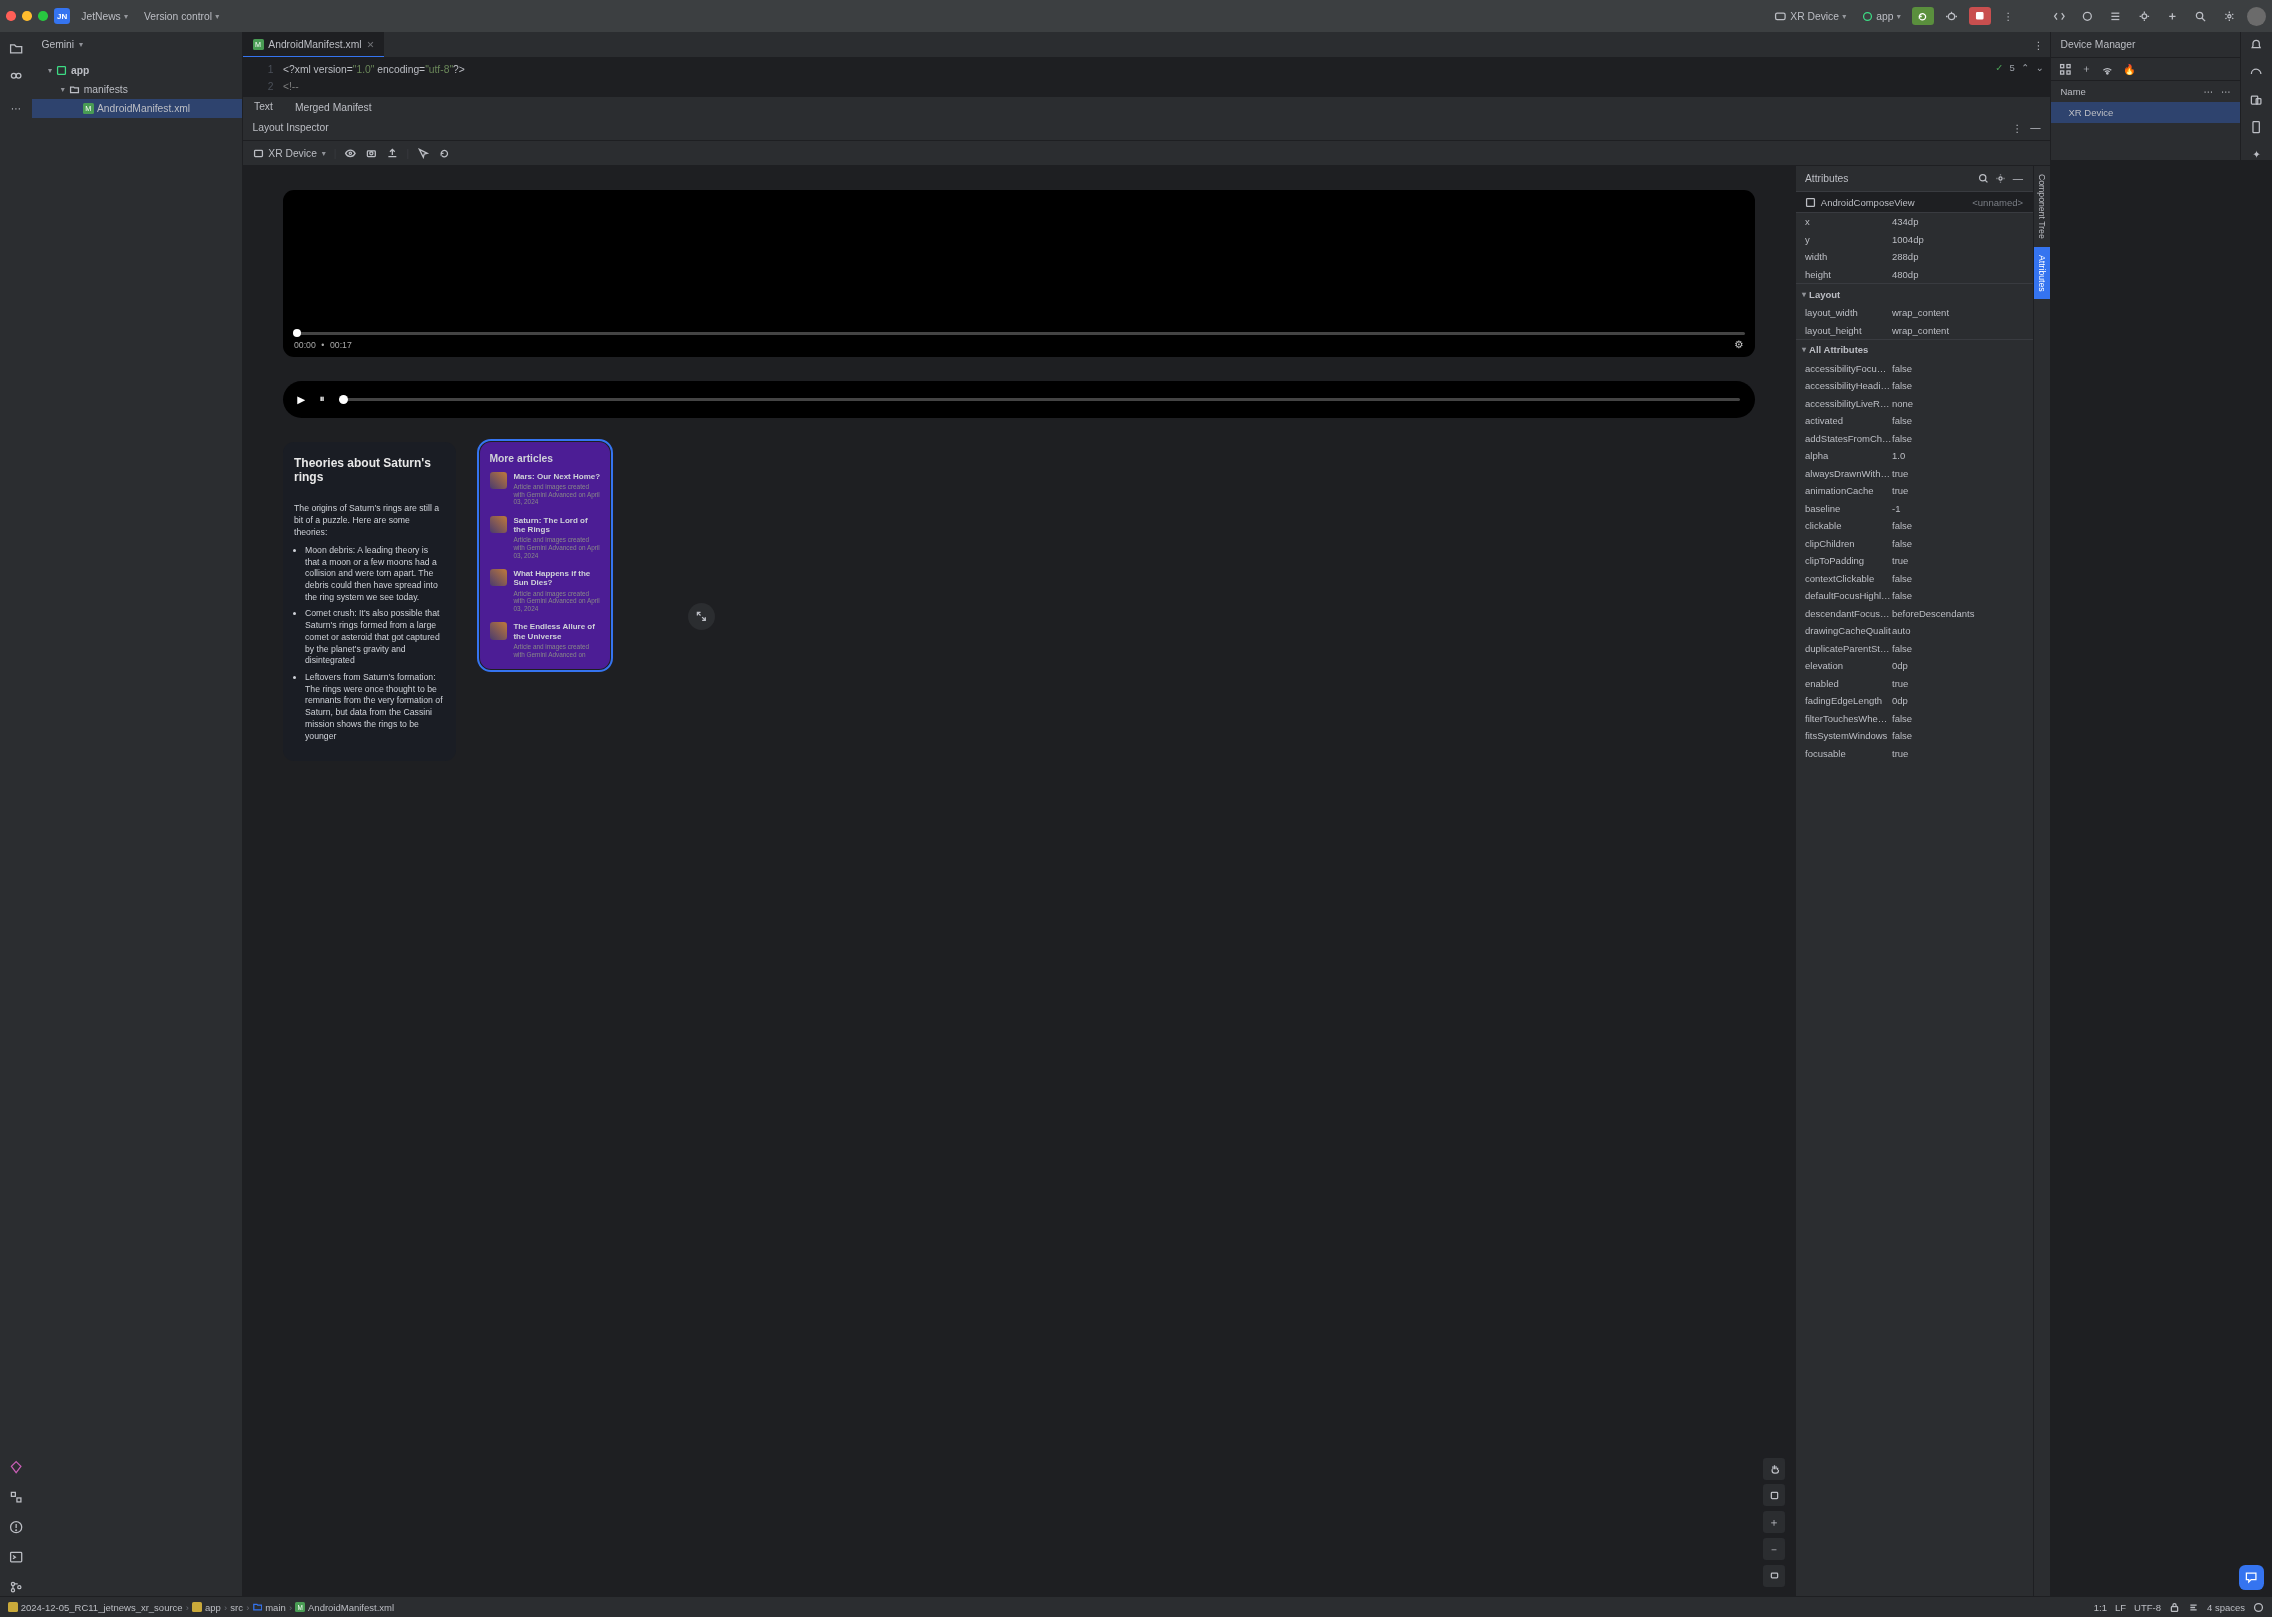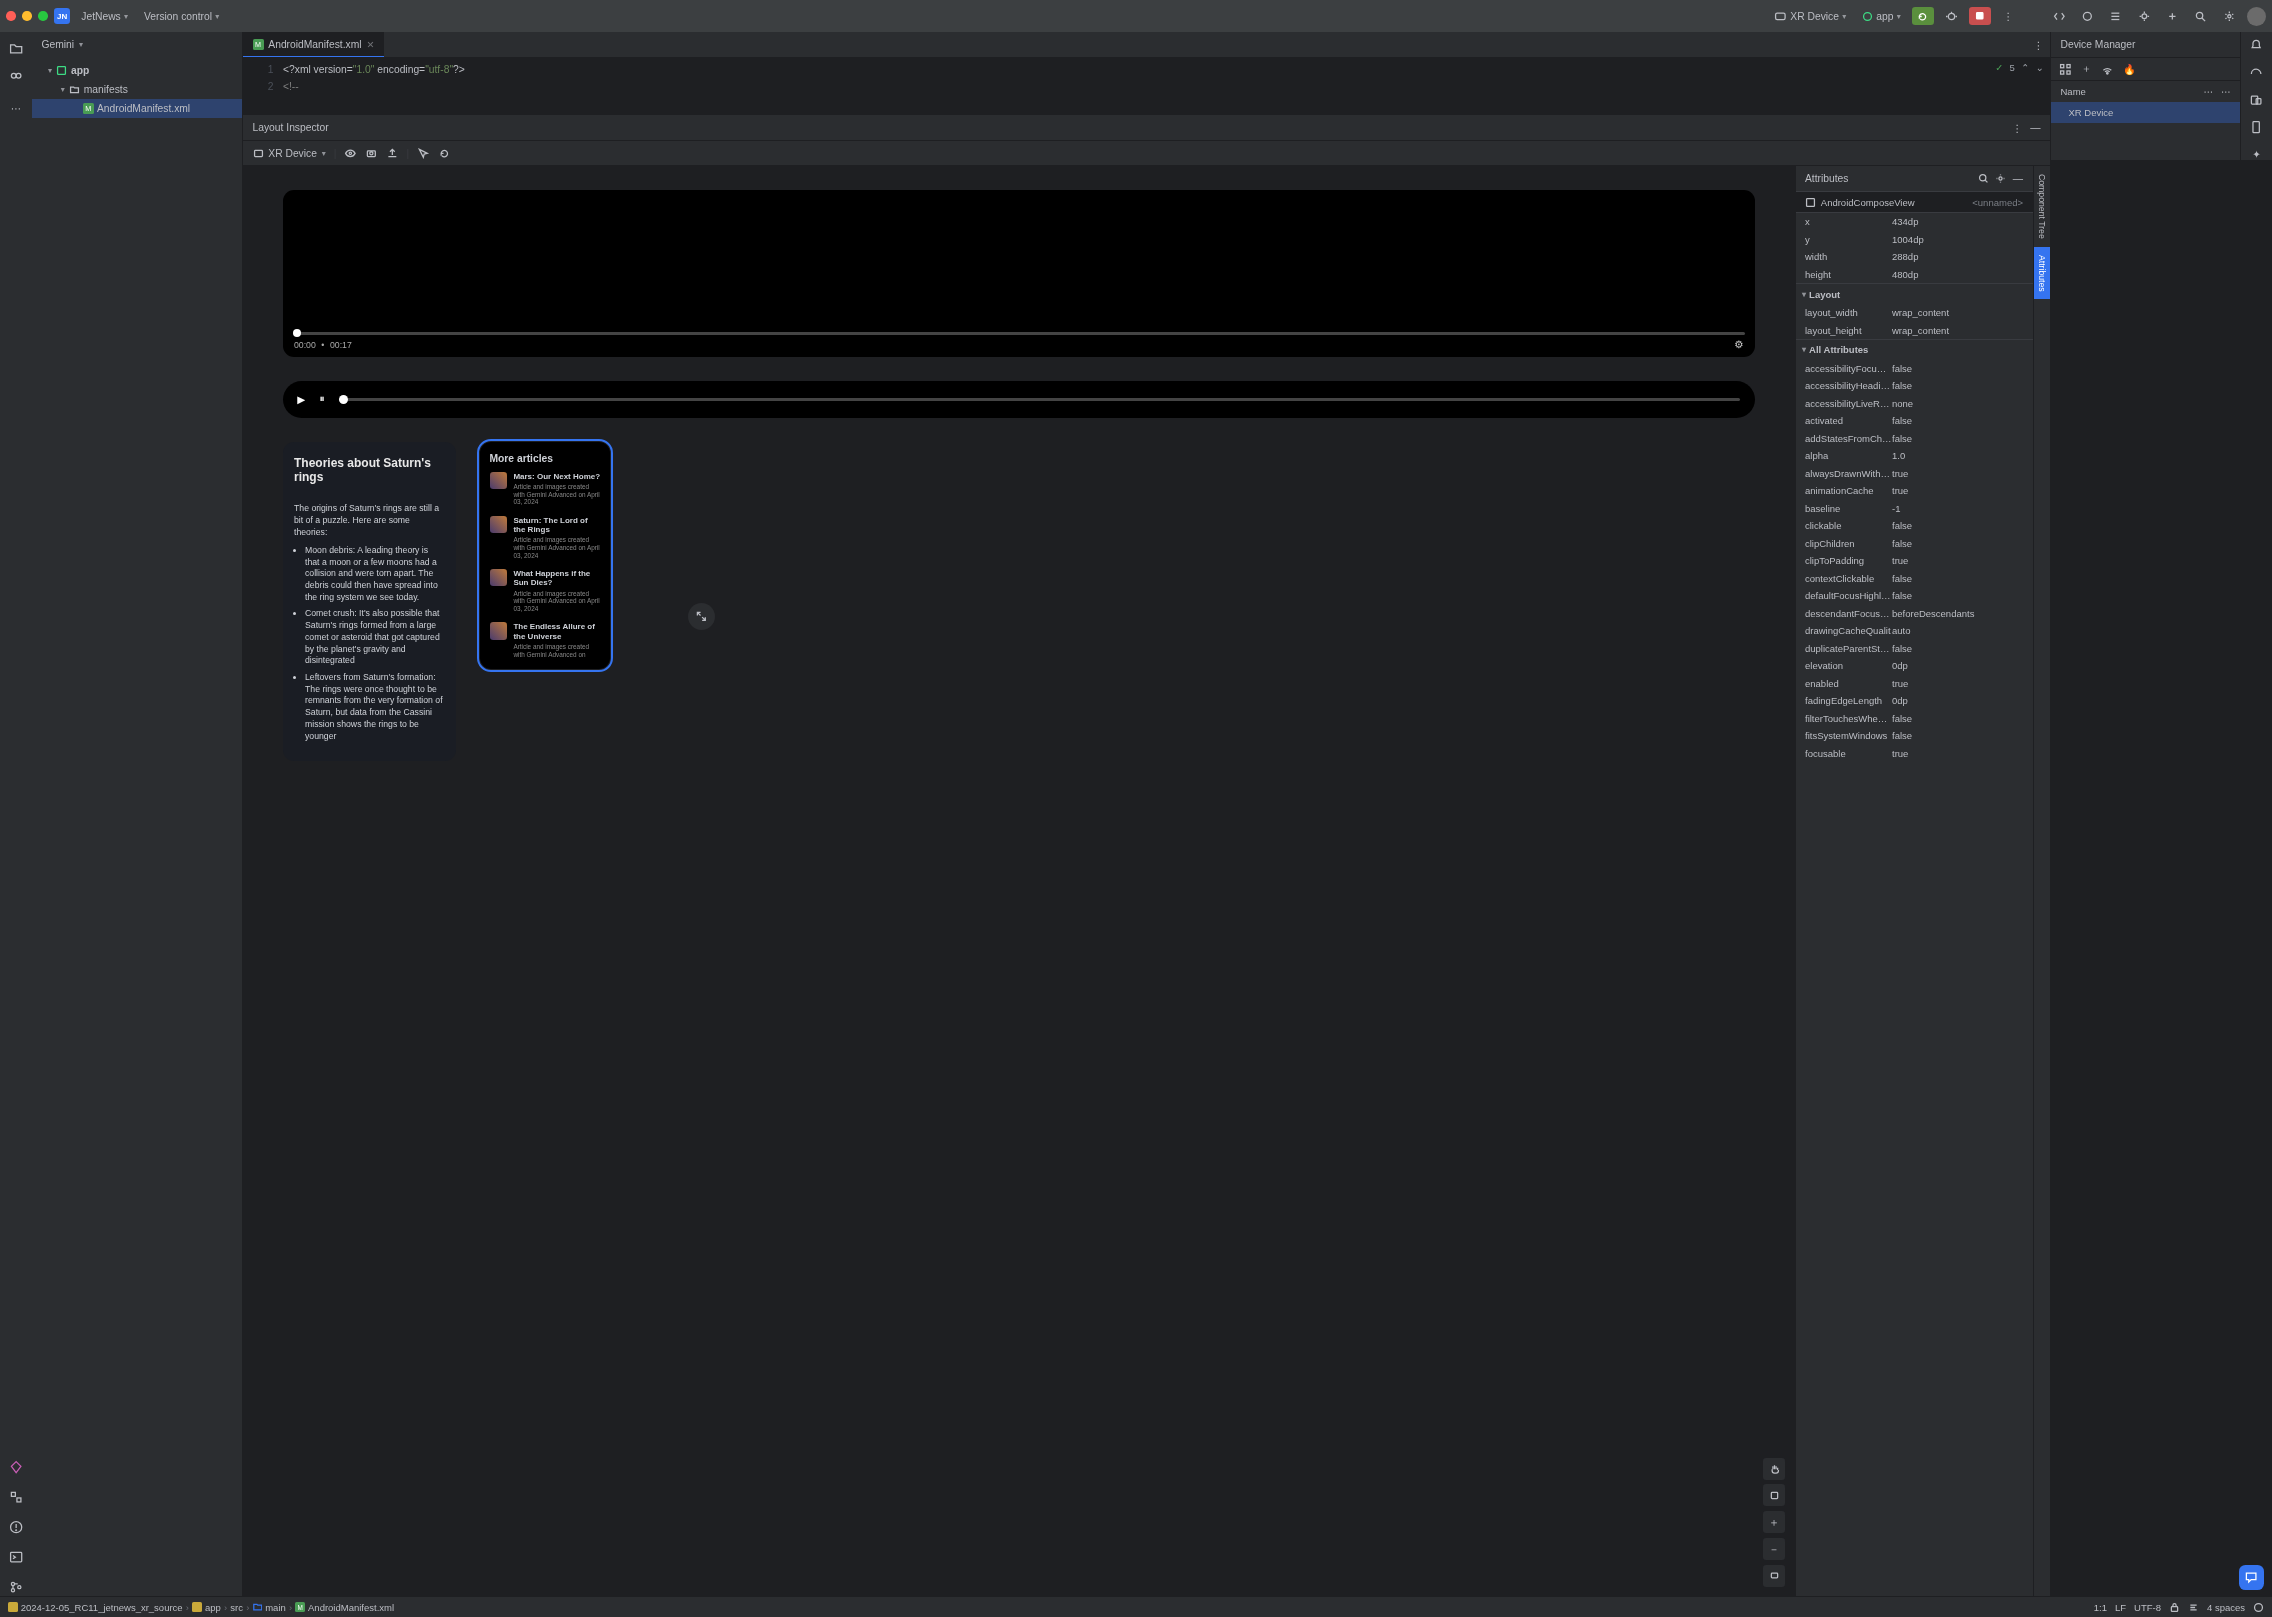--- a/index.html
+++ b/index.html
@@ -73,21 +73,21 @@
 .audio-slider { flex: 1; height: 3.2px; background: #444; border-radius: 1.6px; position: relative; }
 .audio-slider::before { content: ""; position: absolute; left: 0; top: -3.2px; width: 9.5px; height: 9.5px; background: #fff; border-radius: 50%; }
 
 .cards-row { display: flex; gap: 24px; align-items: flex-start; }
 .article-card { width: 173px; background: #1a1d24; border-radius: 11px; padding: 14.3px 11px; color: #cfd2d8; font-size: 8.7px; }
 .article-card h3 { font-size: 12px; margin-bottom: 18px; color: #e8e8e8; }
 .article-card p { margin-bottom: 6.4px; line-height: 1.4; }
 .article-card ul { list-style: disc; padding-left: 11px; }
 .article-card li { margin-bottom: 4.8px; line-height: 1.35; }
 
-.more-card { width: 130px; background: #000000; border-radius: 11px; padding: 11px 9.5px; color: #cfd2d8; outline: 2.4px solid #3574f0; outline-offset: 1.6px; }
+.more-card { width: 130px; background: #4c1d95; border-radius: 11px; padding: 11px 9.5px; color: #cfd2d8; outline: 2.4px solid #3574f0; outline-offset: 1.6px; }
 .more-card h4 { font-size: 10.3px; margin-bottom: 8px; }
 .more-item { display: flex; gap: 6.4px; margin-bottom: 9.5px; }
 .more-thumb { width: 17.5px; height: 17.5px; border-radius: 3.2px; background: linear-gradient(45deg,#4a3b6e,#c07a3a); flex-shrink: 0; }
 .more-text .mt-title { font-size: 8px; font-weight: 700; line-height: 1.2; margin-bottom: 1.6px; }
 .more-text .mt-sub { font-size: 6.4px; color: #888; line-height: 1.2; }
 
 .fab { position: absolute; width: 27px; height: 27px; border-radius: 50%; background: #2b2d30; display: flex; align-items: center; justify-content: center; }
 .fab.expand { top: 437px; left: 445px; }
 .preview-controls { position: absolute; right: 9.5px; bottom: 9.5px; display: flex; flex-direction: column; gap: 4.8px; }
 .pv-btn { width: 22px; height: 22px; background: #2b2d30; border-radius: 3.2px; display: flex; align-items: center; justify-content: center; font-size: 11px; }
@@ -336,20 +336,24 @@
           <div class="code-text">
             <div class="l1"><span>&lt;?xml version=</span><span class="attr-v">"1.0"</span><span> encoding=</span><span class="attr-v">"utf-8"</span><span>?&gt;</span></div>
             <div class="l2">&lt;!--</div>
           </div>
           <div class="code-indicators">
             <span class="check">✓</span>
             <span>5</span>
             <span>⌃</span>
             <span>⌄</span>
           </div>
+        </div>
+        <div class="sub-tabs">
+          <div class="sub-tab active">Text</div>
+          <div class="sub-tab">Merged Manifest</div>
         </div>
       </div>
 
       <div class="inspector">
         <div class="insp-header">
           <span>Layout Inspector</span>
           <span class="sp"></span>
           <span>⋮</span>
           <span style="width:8px"></span>
           <span>—</span>

